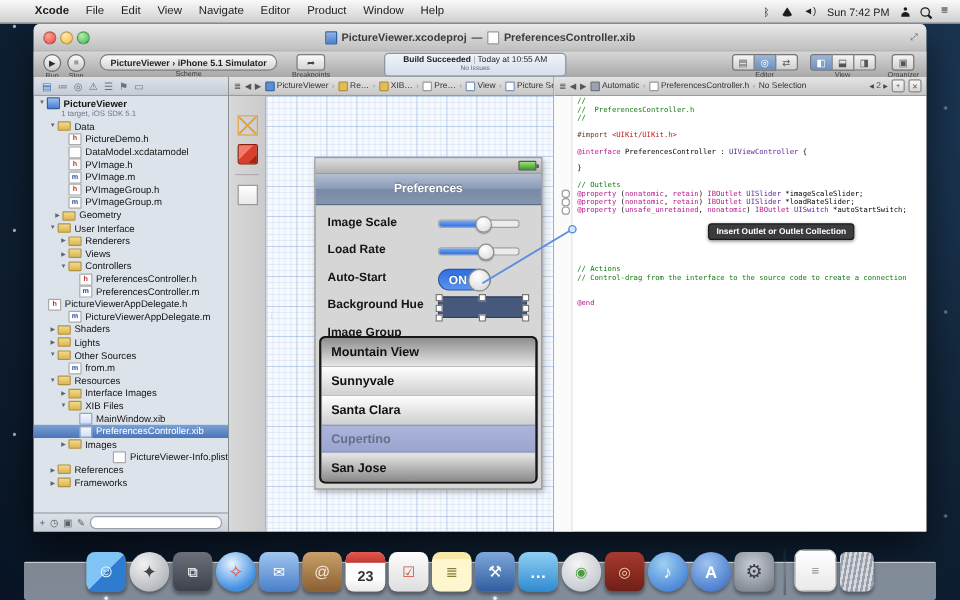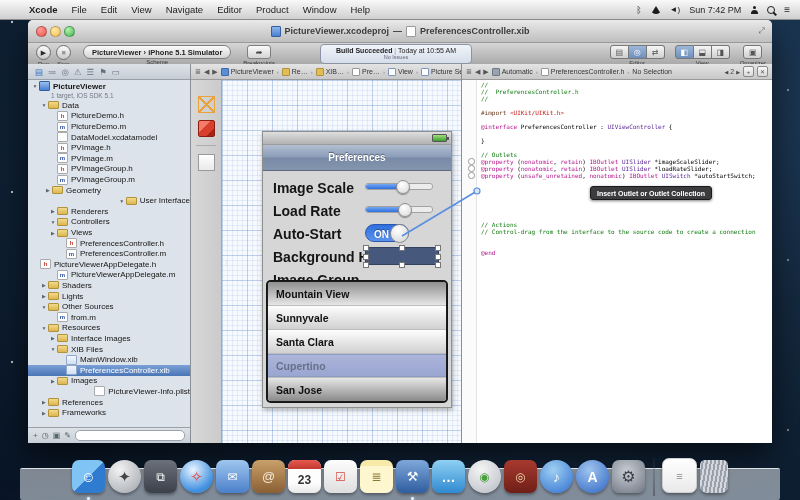--- a/index.html
+++ b/index.html
@@ -140,21 +140,21 @@
   .iphone{position:absolute;left:40px;top:51px;width:188px;height:275px;background:#d6d6d6;
     border:1px solid #8f8f8f;box-shadow:1px 2px 5px rgba(0,0,0,.3)}
   .sim-status{height:12px;background:linear-gradient(#dedede,#b2b2b2);border-bottom:1px solid #9c9c9c;
     display:flex;justify-content:flex-end;align-items:center;padding:0 4px}
   .battery{width:13px;height:6px;border:1px solid #555;border-radius:1px;background:linear-gradient(#9fe07c,#3d9e2e);position:relative}
   .battery::after{content:"";position:absolute;right:-2.5px;top:1.5px;width:1.5px;height:3px;background:#555}
   .navbar{height:25px;background:linear-gradient(#b3bfd2 0%,#8a9cb8 48%,#788aa6 52%,#8495ae 100%);
     border-bottom:1px solid #5c6b80;display:flex;align-items:center;justify-content:center}
   .navbar-title{color:#fff;font-weight:bold;font-size:10px;text-shadow:0 -1px 1px rgba(0,0,0,.45)}
   .pref-row{position:absolute;left:10px;right:8px;height:18px}
-  .pref-label{position:absolute;left:0;top:3px;font-size:14px;font-weight:bold;color:#151515}
+  .pref-label{position:absolute;left:0;top:3px;font-size:10px;font-weight:bold;color:#151515}
   .slider{position:absolute;left:92px;top:6px;width:66px;height:5px;border-radius:3px;background:#ececec;border:1px solid #a2a2a2}
   .slider-fill{height:100%;border-radius:3px 0 0 3px;background:linear-gradient(#74a8f2,#2f6fe0)}
   .slider-thumb{position:absolute;top:-4.5px;width:12px;height:12px;border-radius:50%;
     background:radial-gradient(circle at 40% 30%,#ffffff,#d7d7d7);border:1px solid #8f8f8f;box-shadow:0 1px 1px rgba(0,0,0,.35)}
   .uiswitch{position:absolute;left:92px;top:1px;width:42px;height:16px;border-radius:9px;
     background:linear-gradient(#2f6fe0,#5a93ec);border:1px solid #2a56ad;color:#fff;font-size:10px;font-weight:bold}
   .uiswitch .on{position:absolute;left:8px;top:3.5px;text-shadow:0 -1px 1px rgba(0,0,0,.4)}
   .uiswitch .knob{position:absolute;right:-1px;top:-1px;width:17px;height:17px;border-radius:50%;
     background:radial-gradient(circle at 40% 30%,#fff,#d2d2d2);border:1px solid #8f8f8f}
   .sel-view{position:absolute;left:92px;top:1px;width:72px;height:16px;background:#46597c;border:1px solid #31415e}
@@ -333,25 +333,20 @@
             <span class="ticon ticon-folder"></span>
             <span>Data</span>
           </div>
           <div class="tree-row" style="padding-left: 21px;">
             <span class="disc"></span>
             <span class="ticon ticon-h">h</span>
             <span>PictureDemo.h</span>
           </div>
           <div class="tree-row" style="padding-left: 21px;">
             <span class="disc"></span>
-            <span class="ticon ticon-m">m</span>
-            <span>PictureDemo.m</span>
-          </div>
-          <div class="tree-row" style="padding-left: 21px;">
-            <span class="disc"></span>
             <span class="ticon ticon-file"></span>
             <span>DataModel.xcdatamodel</span>
           </div>
           <div class="tree-row" style="padding-left: 21px;">
             <span class="disc"></span>
             <span class="ticon ticon-h">h</span>
             <span>PVImage.h</span>
           </div>
           <div class="tree-row" style="padding-left: 21px;">
             <span class="disc"></span>
@@ -366,39 +361,39 @@
           <div class="tree-row" style="padding-left: 21px;">
             <span class="disc"></span>
             <span class="ticon ticon-m">m</span>
             <span>PVImageGroup.m</span>
           </div>
           <div class="tree-row" style="padding-left: 16px;">
             <span class="disc">▶</span>
             <span class="ticon ticon-folder"></span>
             <span>Geometry</span>
           </div>
-          <div class="tree-row" style="padding-left: 12px; justify-content: flex-end;">
+          <div class="tree-row" style="padding-left: 12px;">
             <span class="disc">▼</span>
             <span class="ticon ticon-folder"></span>
             <span>User Interface</span>
           </div>
           <div class="tree-row" style="padding-left: 21px;">
             <span class="disc">▶</span>
             <span class="ticon ticon-folder"></span>
             <span>Renderers</span>
           </div>
           <div class="tree-row" style="padding-left: 21px;">
+            <span class="disc">▶</span>
+            <span class="ticon ticon-folder"></span>
+            <span>Views</span>
+          </div>
+          <div class="tree-row" style="padding-left: 21px;">
             <span class="disc">▼</span>
             <span class="ticon ticon-folder"></span>
             <span>Controllers</span>
-          </div>
-          <div class="tree-row" style="padding-left: 21px;">
-            <span class="disc">▶</span>
-            <span class="ticon ticon-folder"></span>
-            <span>Views</span>
           </div>
           <div class="tree-row" style="padding-left: 30px;">
             <span class="disc"></span>
             <span class="ticon ticon-h">h</span>
             <span>PreferencesController.h</span>
           </div>
           <div class="tree-row" style="padding-left: 30px;">
             <span class="disc"></span>
             <span class="ticon ticon-m">m</span>
             <span>PreferencesController.m</span>

